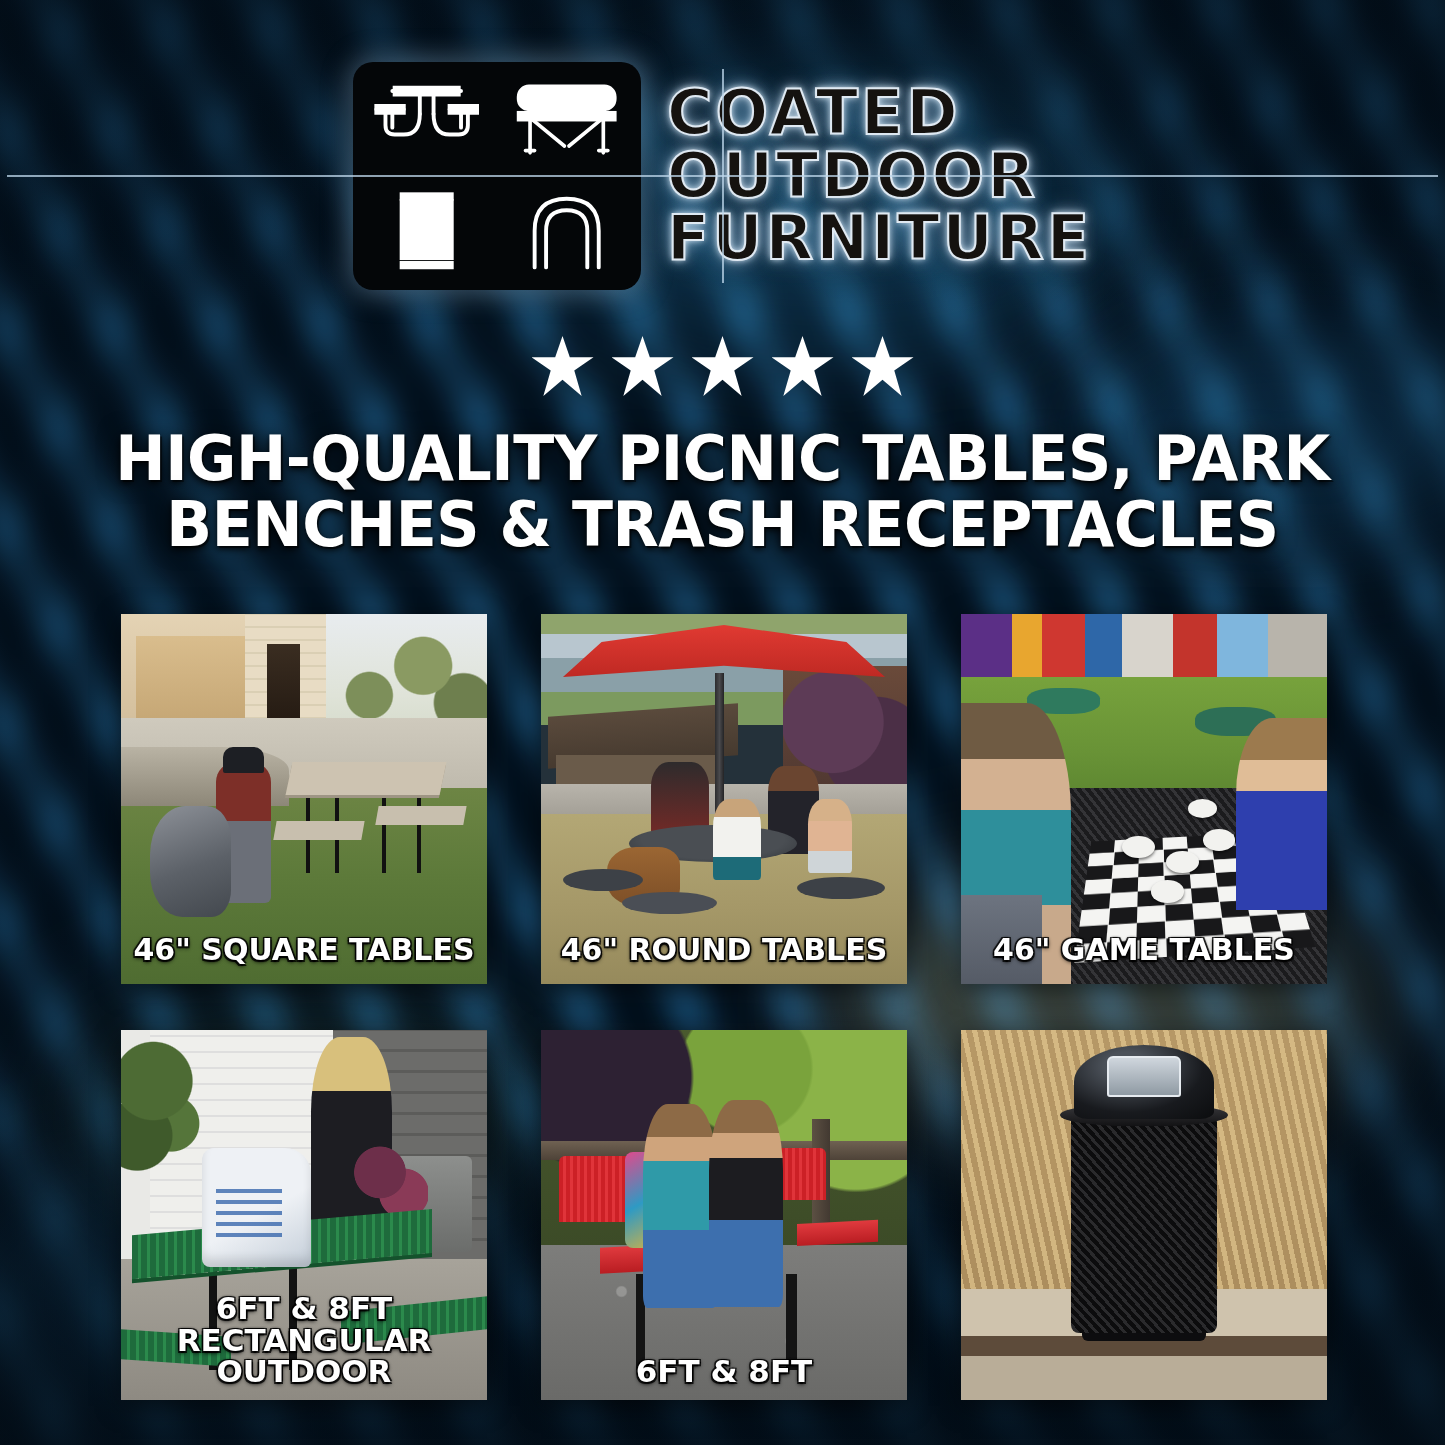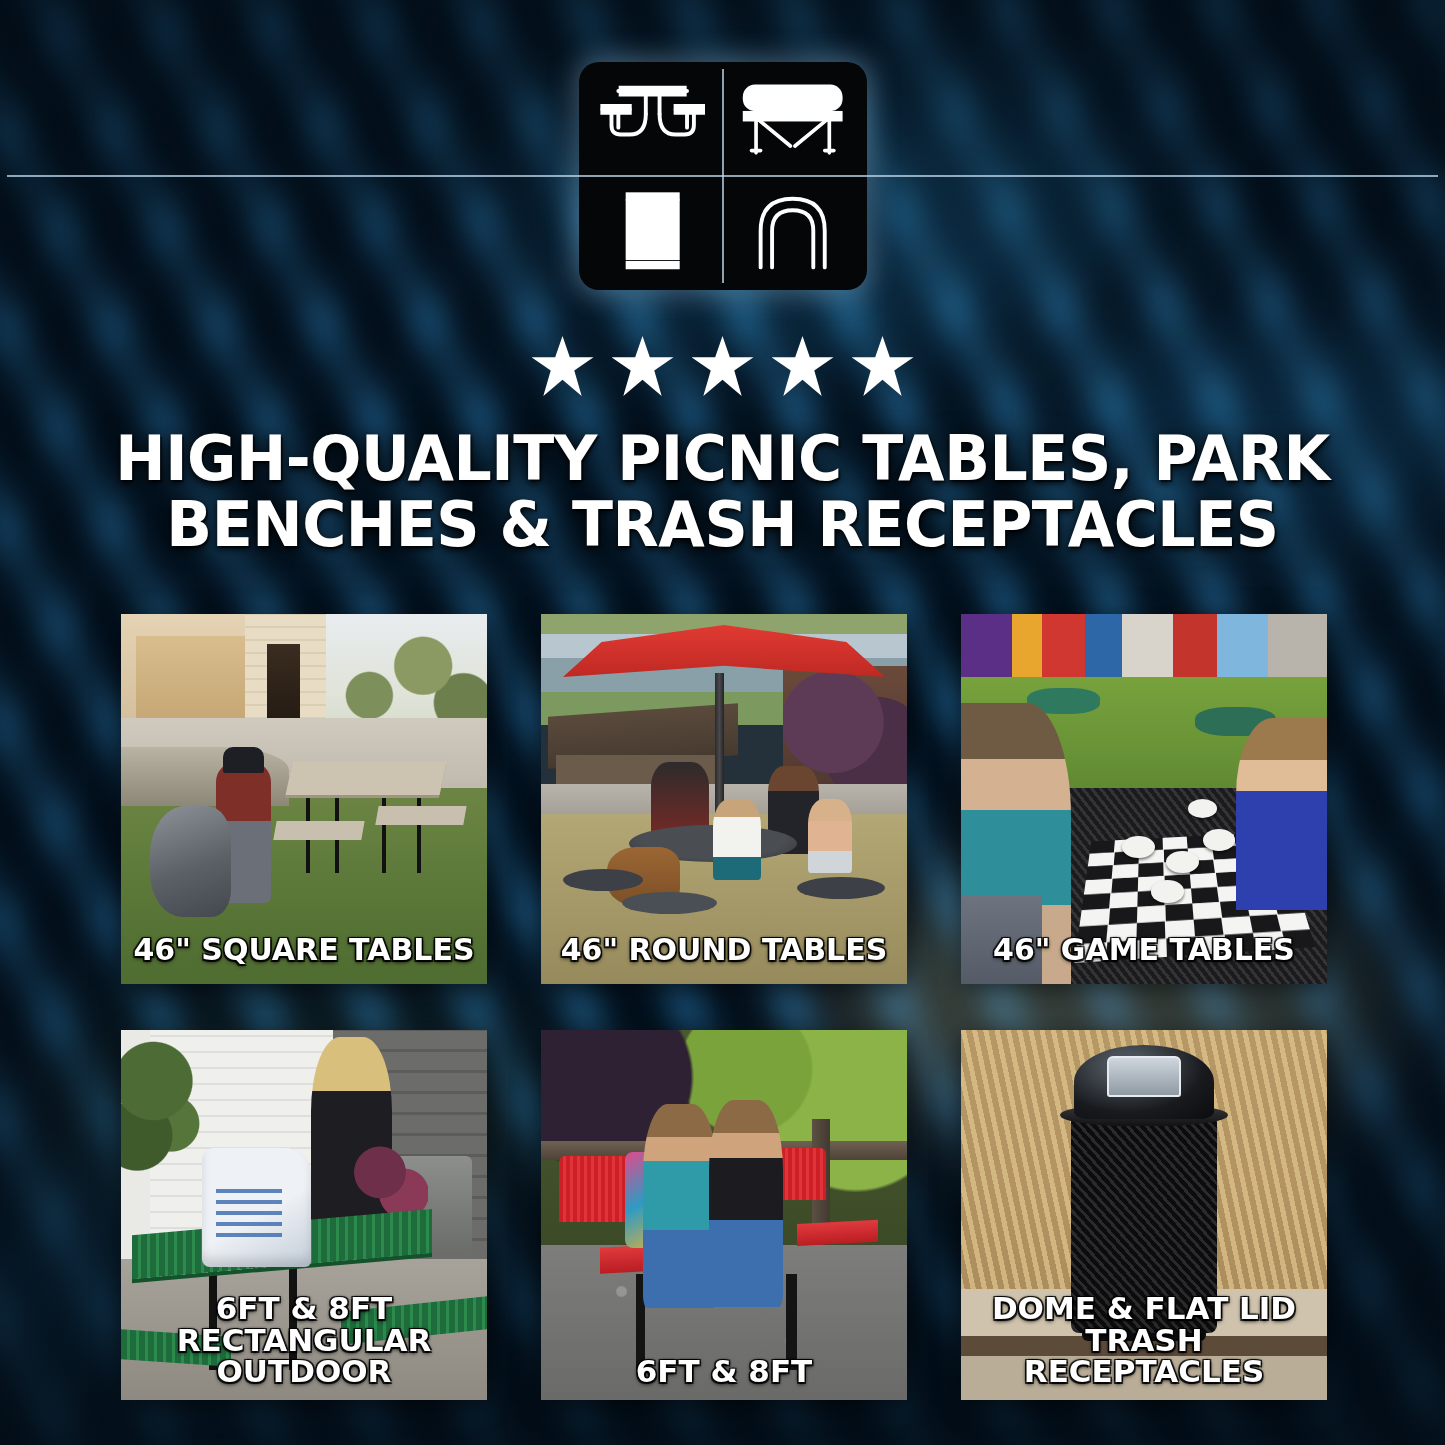--- a/index.html
+++ b/index.html
@@ -408,20 +408,25 @@
       </div>
 
       <div class="logo-cell">
         <svg viewBox="0 0 100 80" fill="none" stroke="#ffffff" stroke-width="3.4" stroke-linecap="round">
           <path d="M22 72 V40 Q22 12 50 12 Q78 12 78 40 V72"></path>
           <path d="M32 72 V40 Q32 22 50 22 Q68 22 68 40 V72"></path>
         </svg>
       </div>
     </div>
 
+    <div class="wordmark">
+      <div class="wm-line l1">COATED</div>
+      <div class="wm-line l2">OUTDOOR</div>
+      <div class="wm-line l3">FURNITURE</div>
+    </div>
   </div>
 
   <div class="stars">
     <div class="star"></div>
     <div class="star"></div>
     <div class="star"></div>
     <div class="star"></div>
     <div class="star"></div>
   </div>
 
@@ -549,20 +554,16 @@
     <div class="tile">
       <div class="photo blurpx">
         <div class="t6-grass"></div>
           <div class="t6-walk"></div>
         <div class="t6-base"></div>
           <div class="t6-body"></div>
         <div class="t6-rim"></div>
           <div class="t6-dome"></div>
           <div class="t6-slot"></div>
       </div>
-      <div class="caption two-line">
-        <span class="cap-line">DOME &amp; FLAT LID</span>
-        <span class="cap-line">TRASH RECEPTACLES</span>
-      </div>
     </div>
 
   </div>
 </div>
 
 </body></html>

